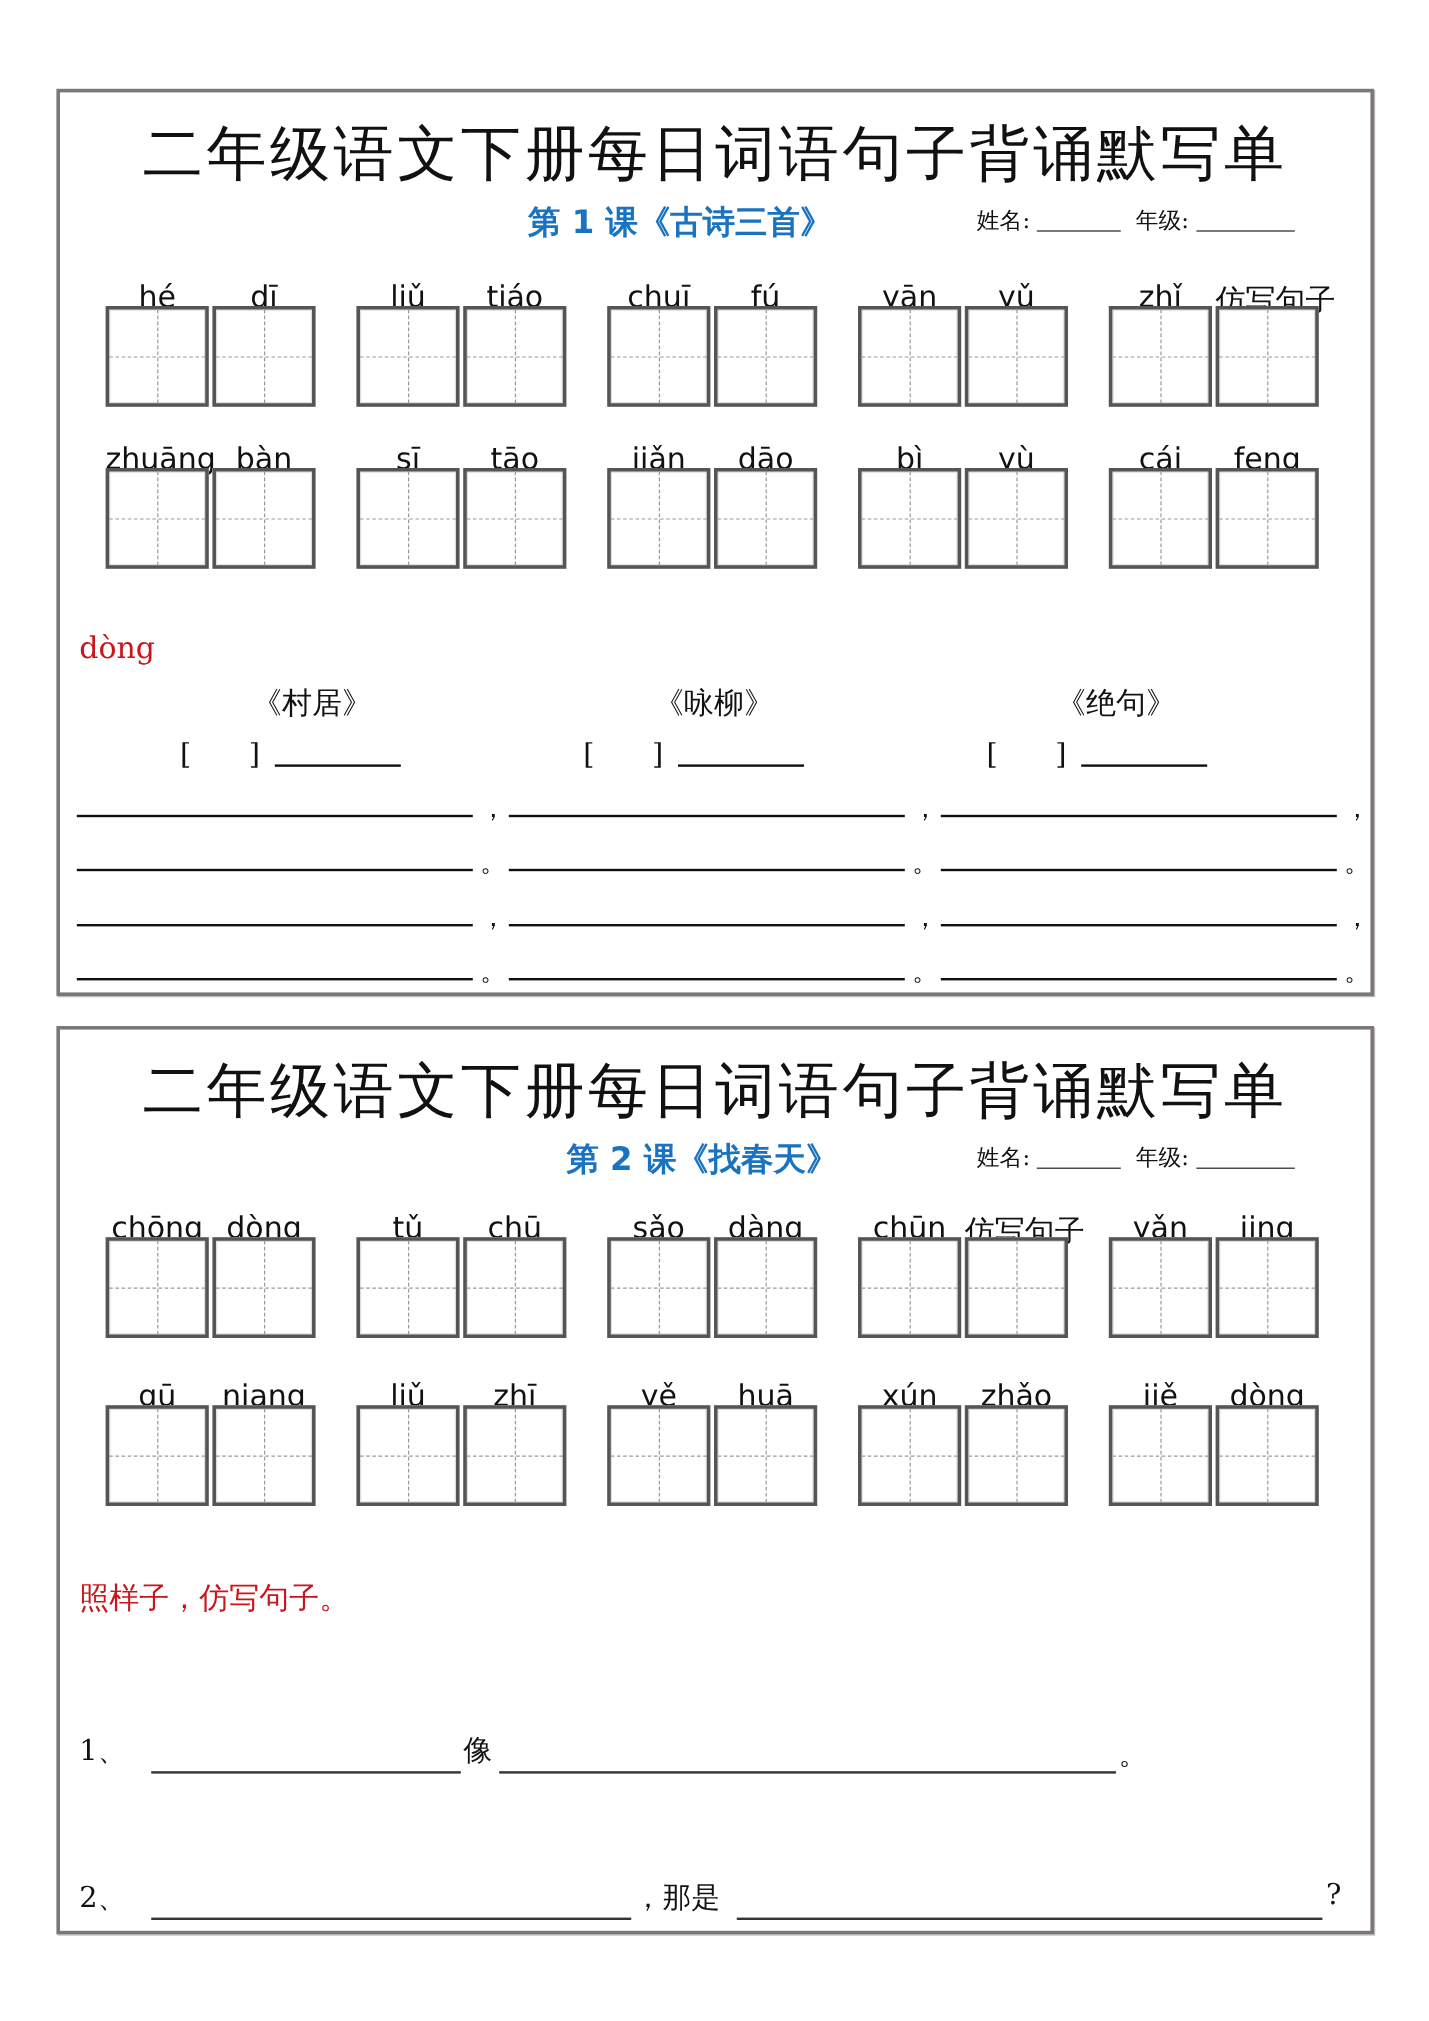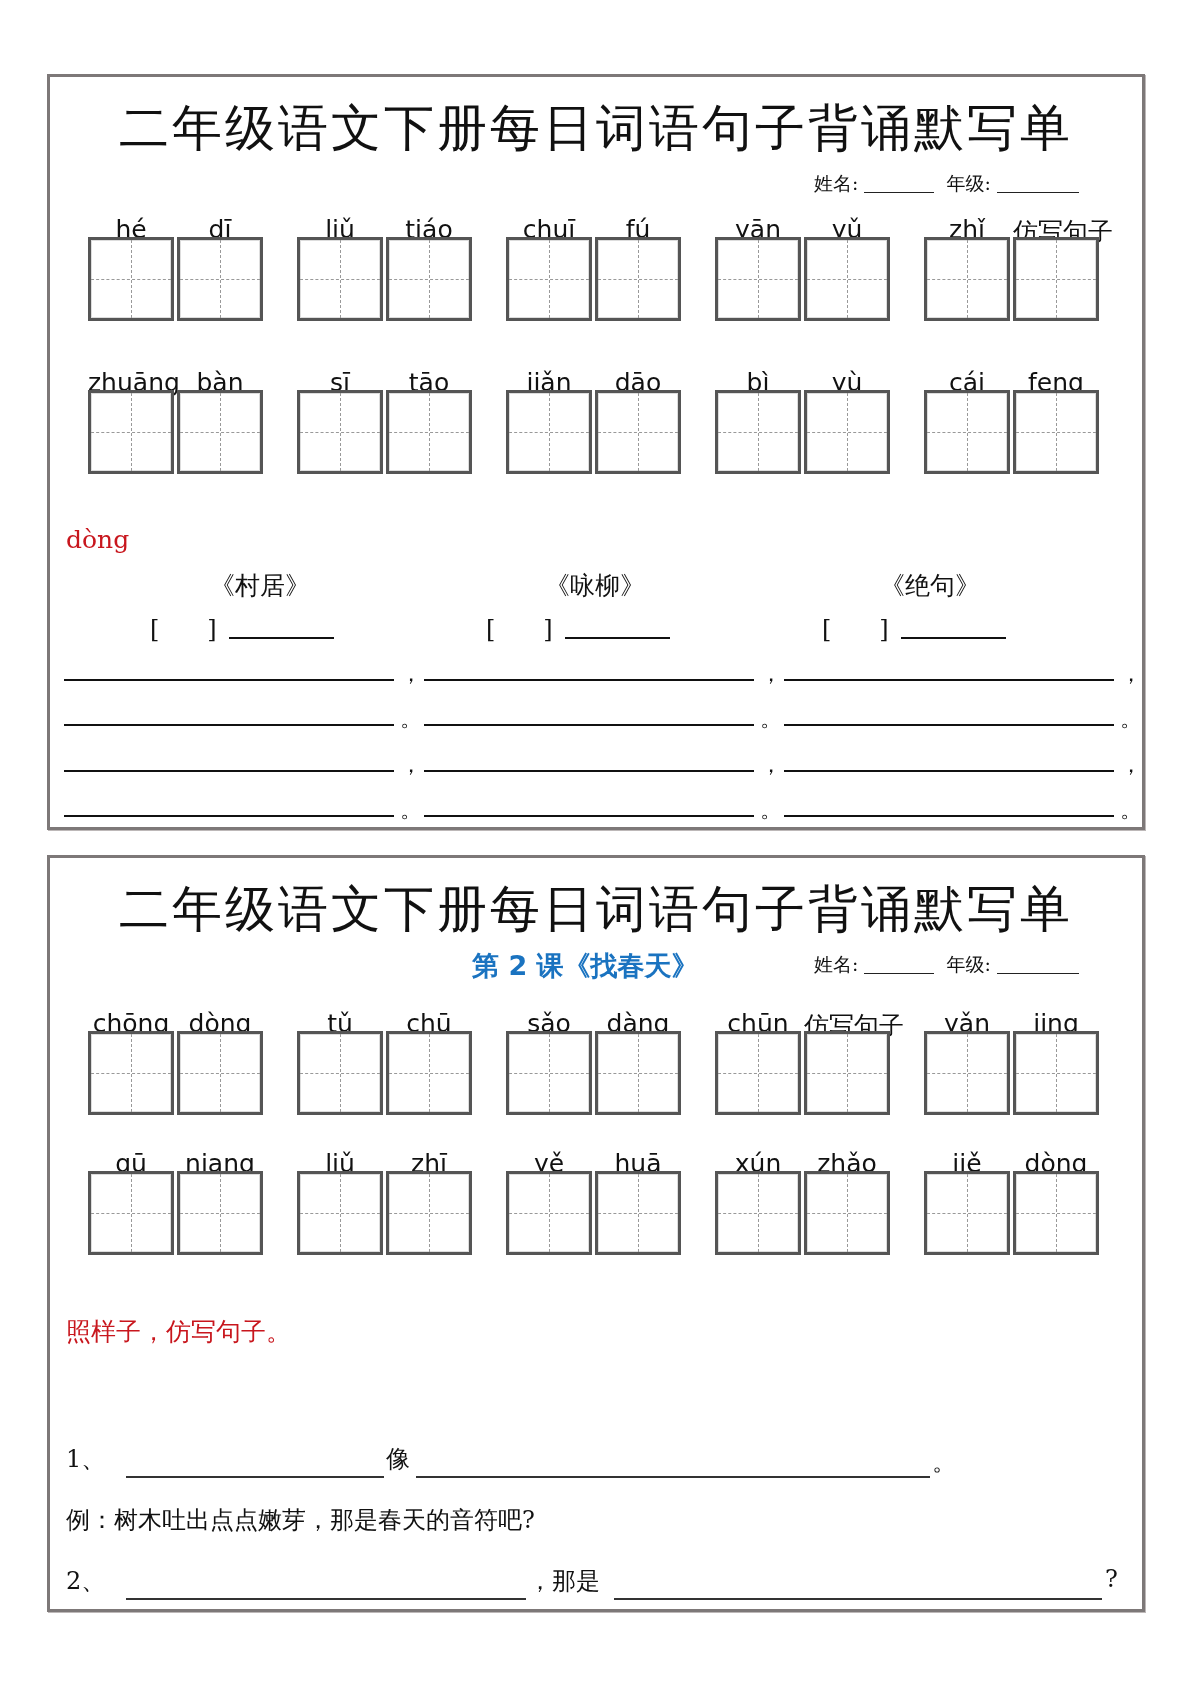--- a/index.html
+++ b/index.html
@@ -29,26 +29,27 @@
   .wline { position:absolute; height:0; border-bottom:2px solid #111; }
   .punc { position:absolute; font-size:22px; }
   .body-text { font-size:24px; white-space:nowrap; }
   .fill { position:absolute; border-bottom:2px solid #333; height:0; }
 </style>
 </head>
 <body>
 
 <div class="card card1">
   <div class="abs title" style="top:18px;">二年级语文下册每日词语句子背诵默写单</div>
+  <div class="abs subtitle" style="left:390px; top:90px;">第 1 课《古诗三首》</div>
   <div class="abs meta" style="left:764px; top:94px;">
     <span>姓名:</span><span class="blank" style="width:70px;"></span>
     <span>年级:</span><span class="blank" style="width:82px;"></span>
   </div>
 
-  <div class="abs" style="left:38px; top:138px; width:1020px; height:110px;">
+  <div class="abs" style="left:38px; top:156px; width:1020px; height:110px;">
     <div class="group" style="left:0px;">
       <div class="pinyin" style="left:0;">hé</div>
       <div class="pinyin" style="left:89px;">dī</div>
       <div class="box" style="left:0;"></div>
       <div class="box" style="left:89px;"></div>
     </div>
     <div class="group" style="left:209px;">
       <div class="pinyin" style="left:0;">liǔ</div>
       <div class="pinyin" style="left:89px;">tiáo</div>
       <div class="box" style="left:0;"></div>
@@ -231,20 +232,19 @@
 
   <div class="abs red" style="left:16px; top:457px;">照样子，仿写句子。</div>
 
 
   <div class="abs body-text" style="left:16px; top:585px;">1、</div>
   <div class="fill" style="left:76px; width:258px; top:618px;"></div>
   <div class="abs body-text" style="left:336px; top:585px;">像</div>
   <div class="fill" style="left:366px; width:514px; top:618px;"></div>
   <div class="abs body-text" style="left:882px; top:588px;">。</div>
 
-  <div class="abs body-text" style="left:16px; top:646px;">例：树木吐出点点嫩芽，那是春天的音符吧?</div>
 
   <div class="abs body-text" style="left:16px; top:707px;">2、</div>
   <div class="fill" style="left:76px; width:400px; top:740px;"></div>
   <div class="abs body-text" style="left:478px; top:707px;text-align:right;">，那是</div>
   <div class="fill" style="left:564px; width:488px; top:740px;"></div>
   <div class="abs body-text" style="left:1055px; top:707px;">?</div>
 </div>
 
 </body></html>

